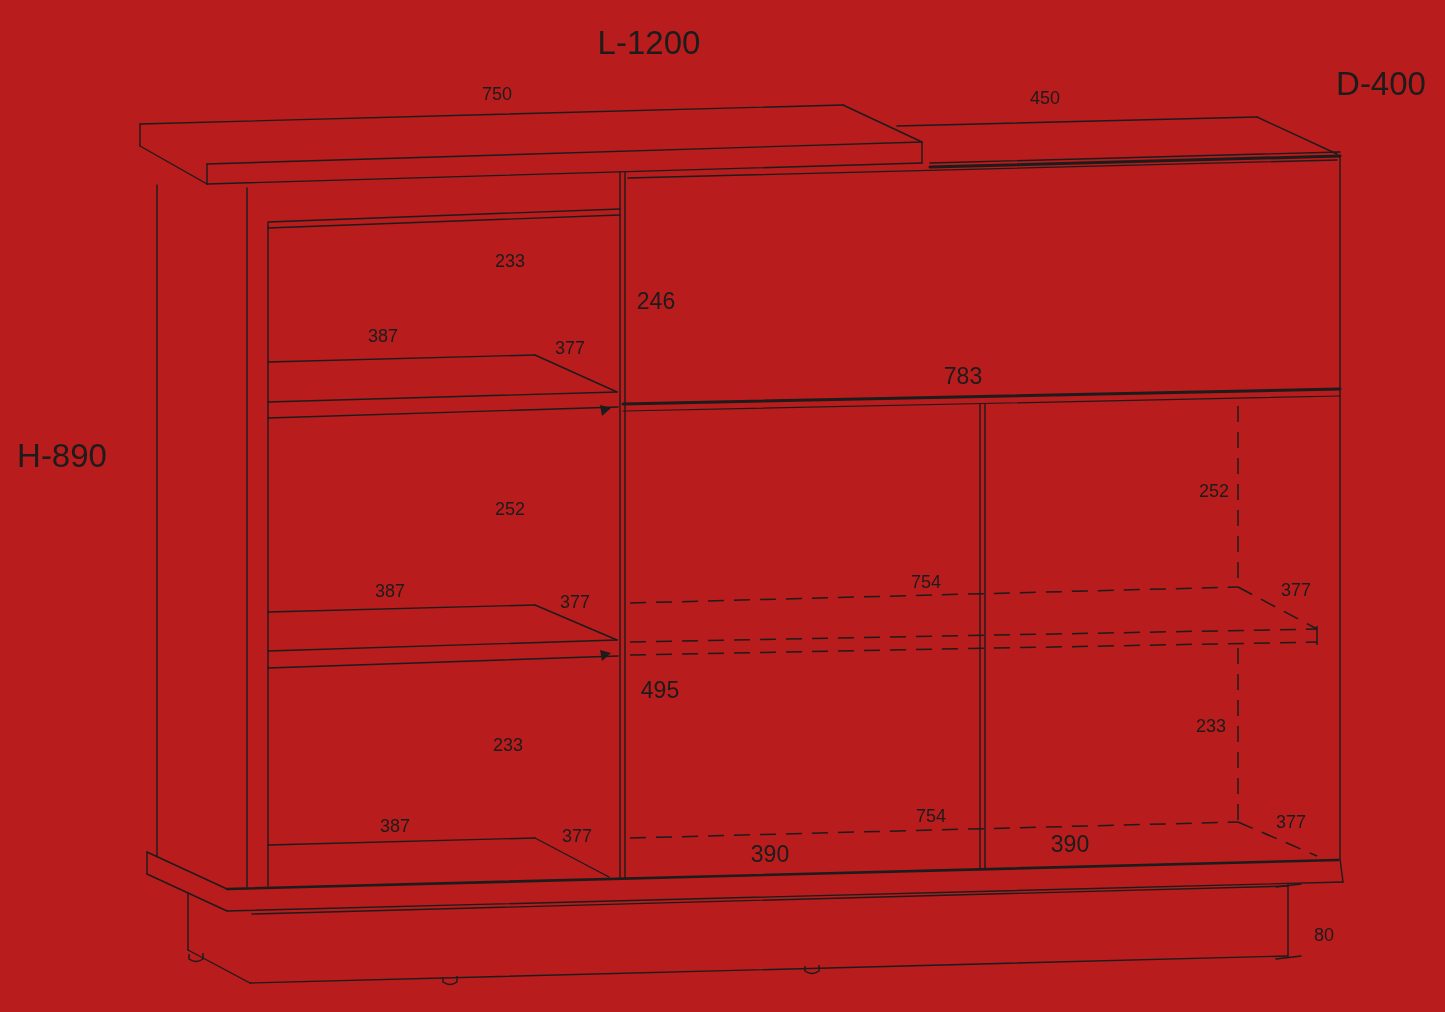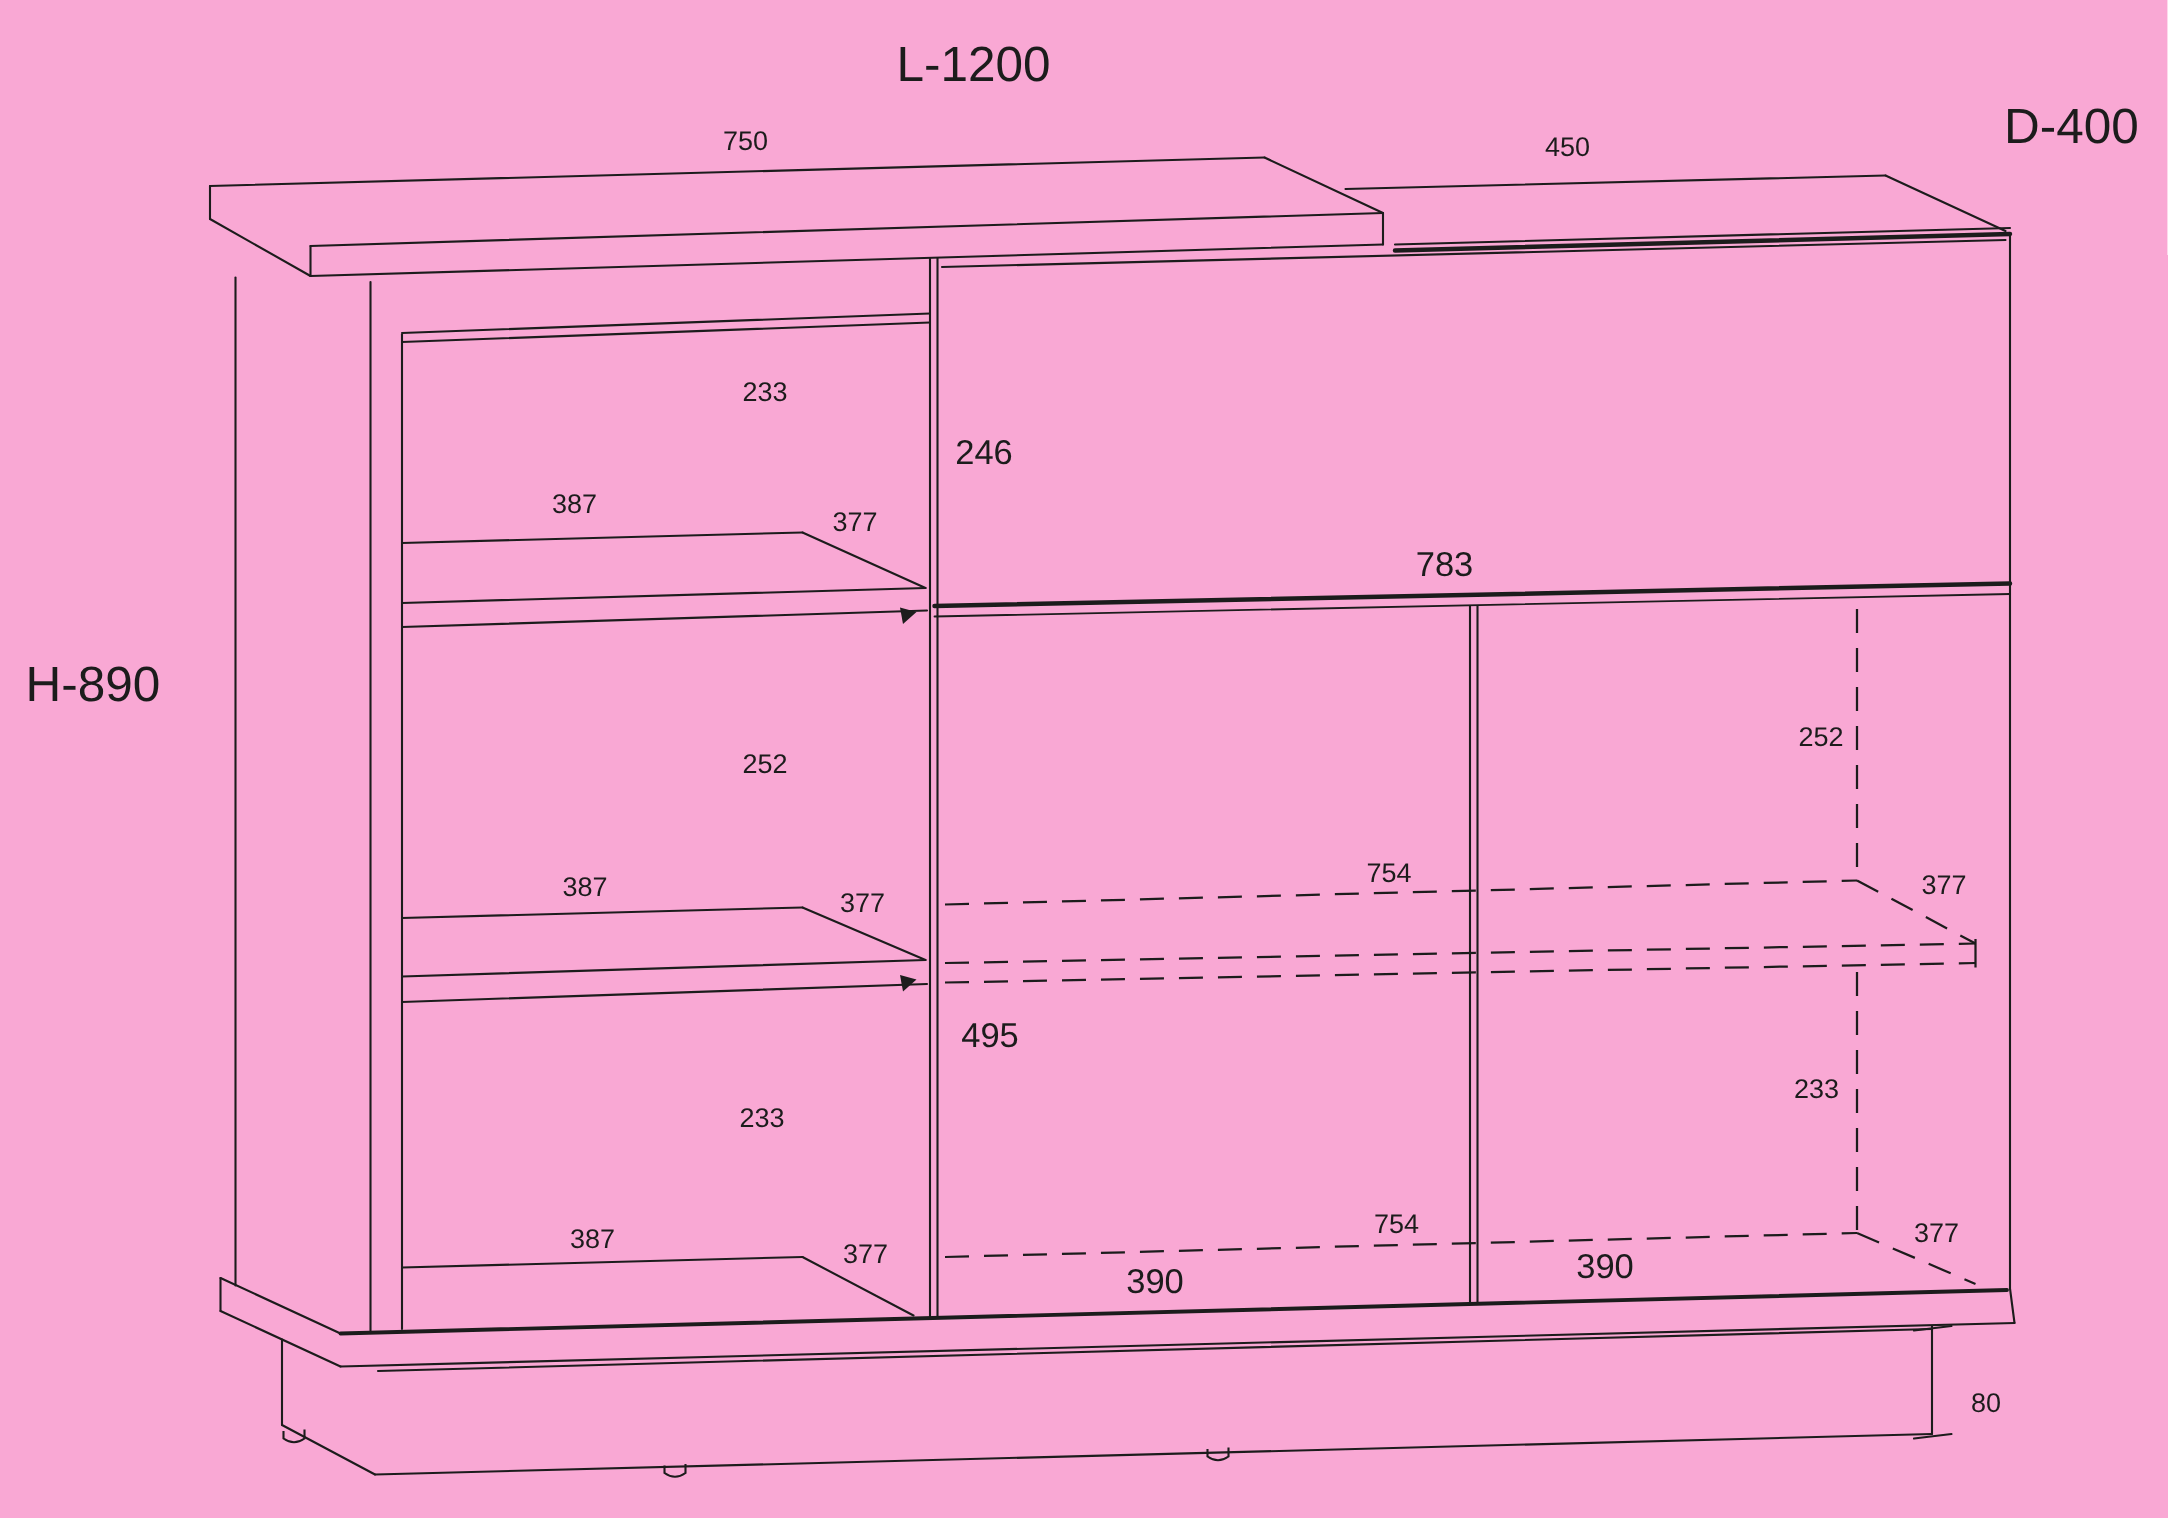--- a/index.html
+++ b/index.html
@@ -5,21 +5,21 @@
   html,body{
     margin:0;
     padding:0;
     background:#ffffff;
     font-family:"Liberation Sans", sans-serif;
   }
   .stage{
     position:relative;
     width:1445px;
     height:1012px;
-    background:#f9a8d4;
+    background:#b91c1c;
     overflow:hidden;
   }
   svg{display:block}
   text{
     fill:#1c1c1c;
     font-family:"Liberation Sans", sans-serif;
   }
   .dim-big{font-size:33px;}
   .dim-med{font-size:23px;}
   .dim-small{font-size:18px;}

